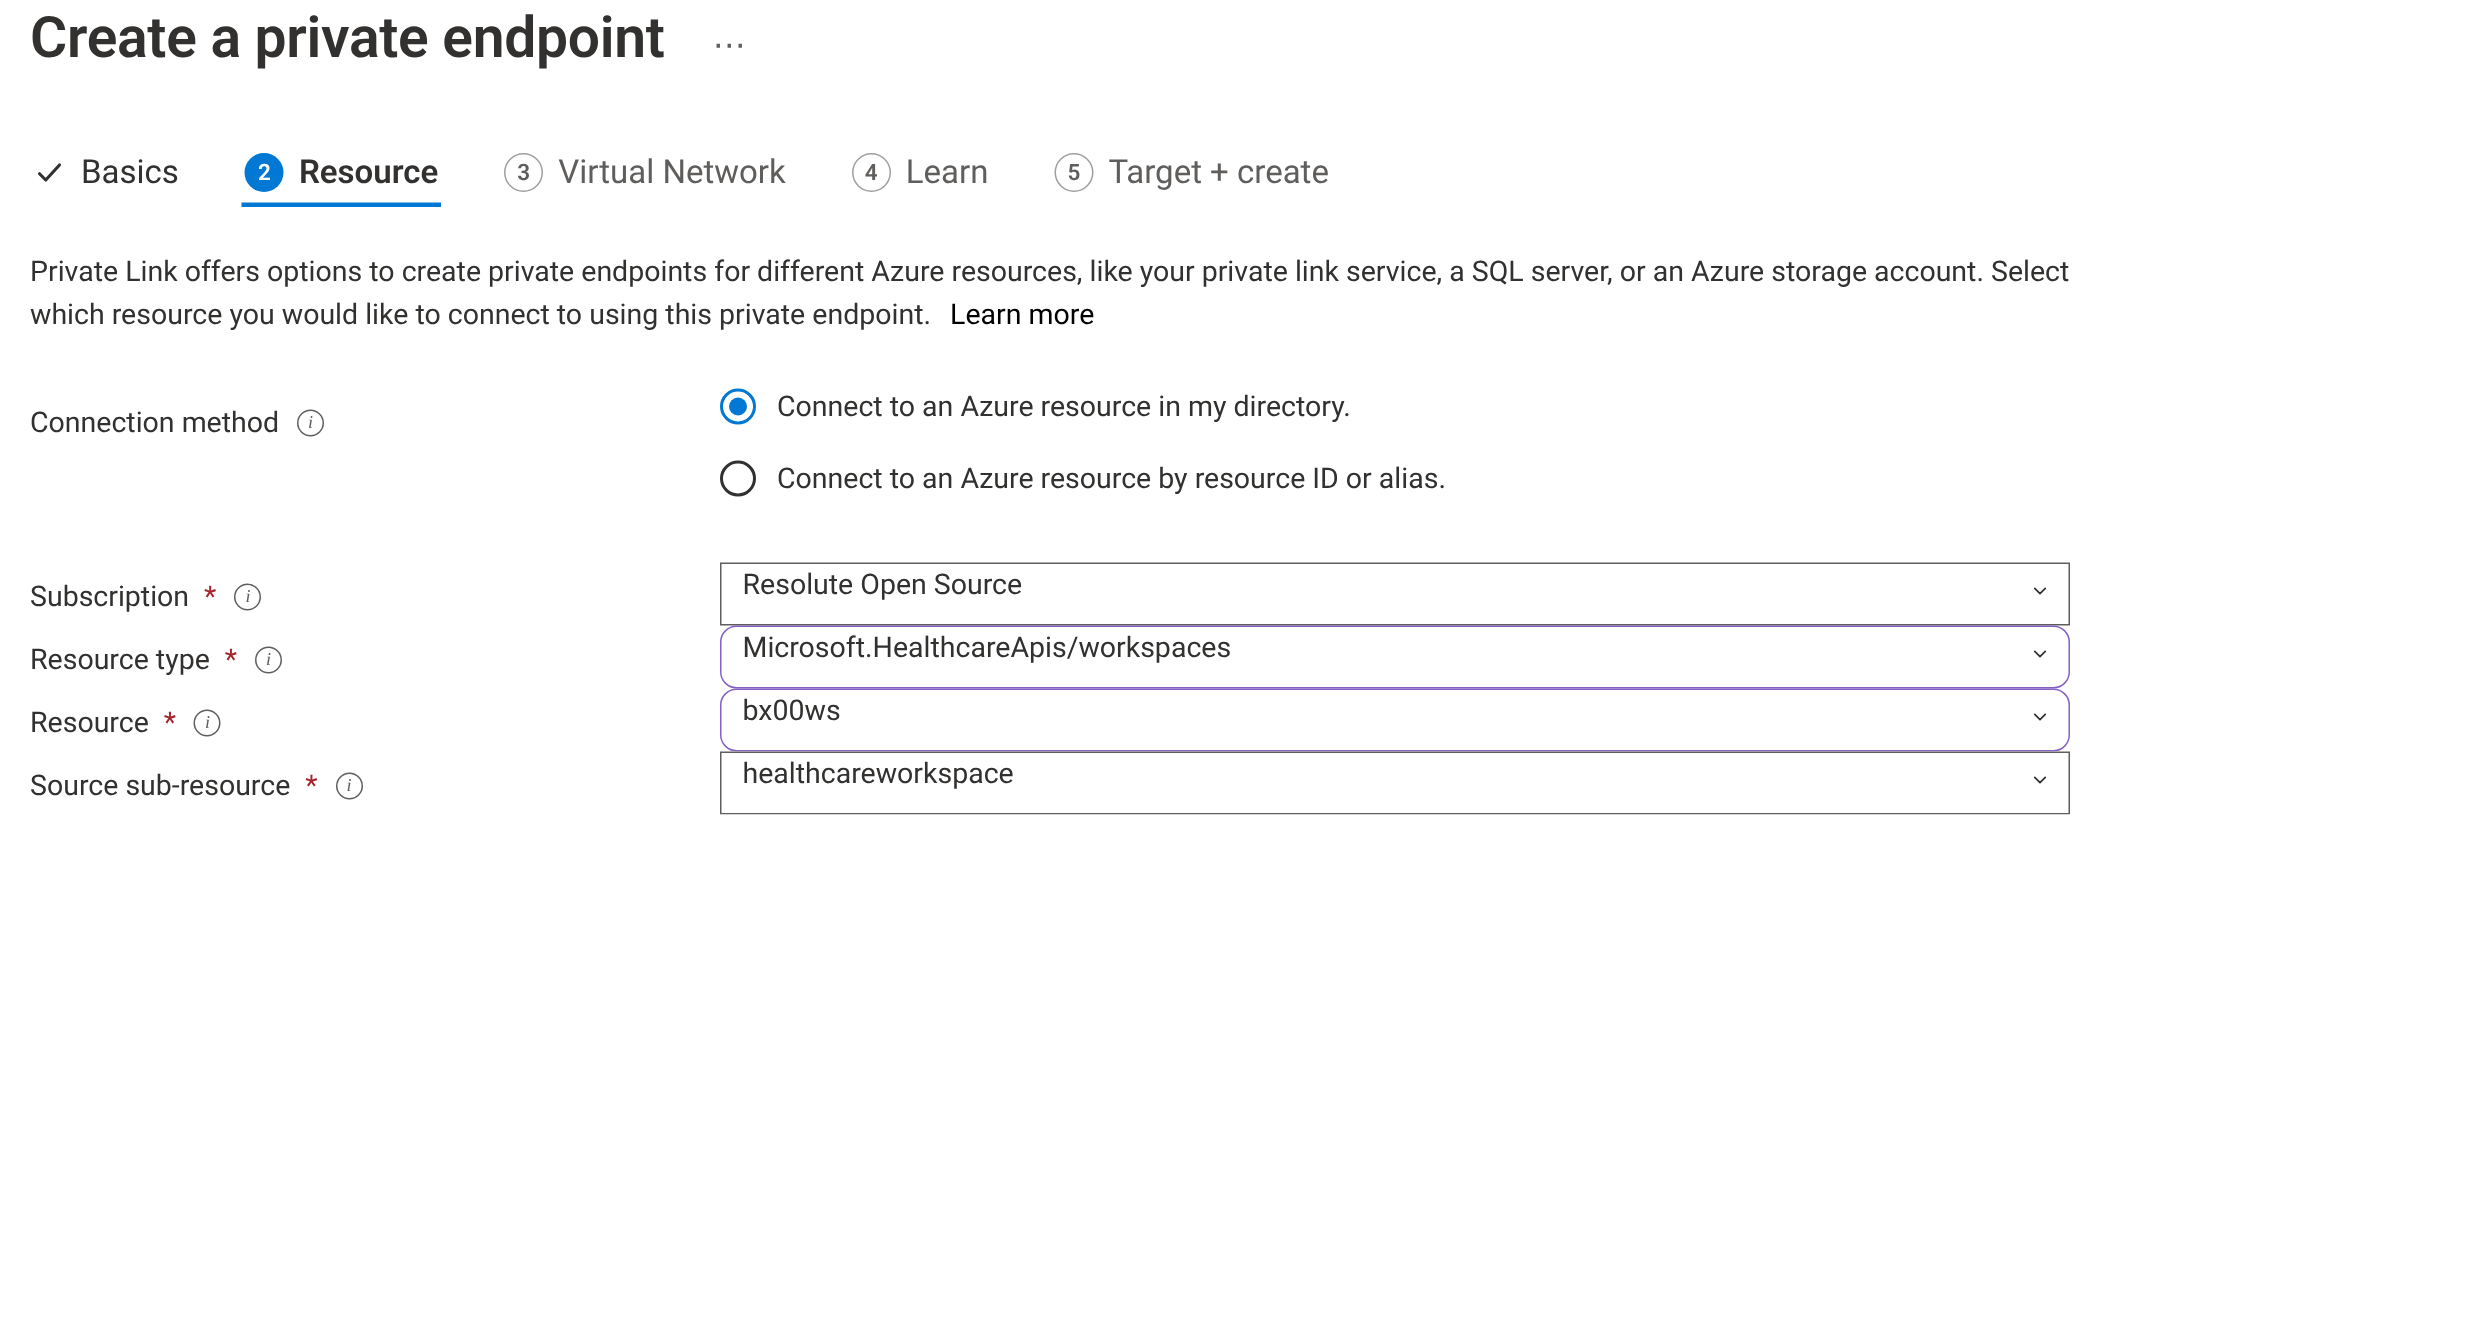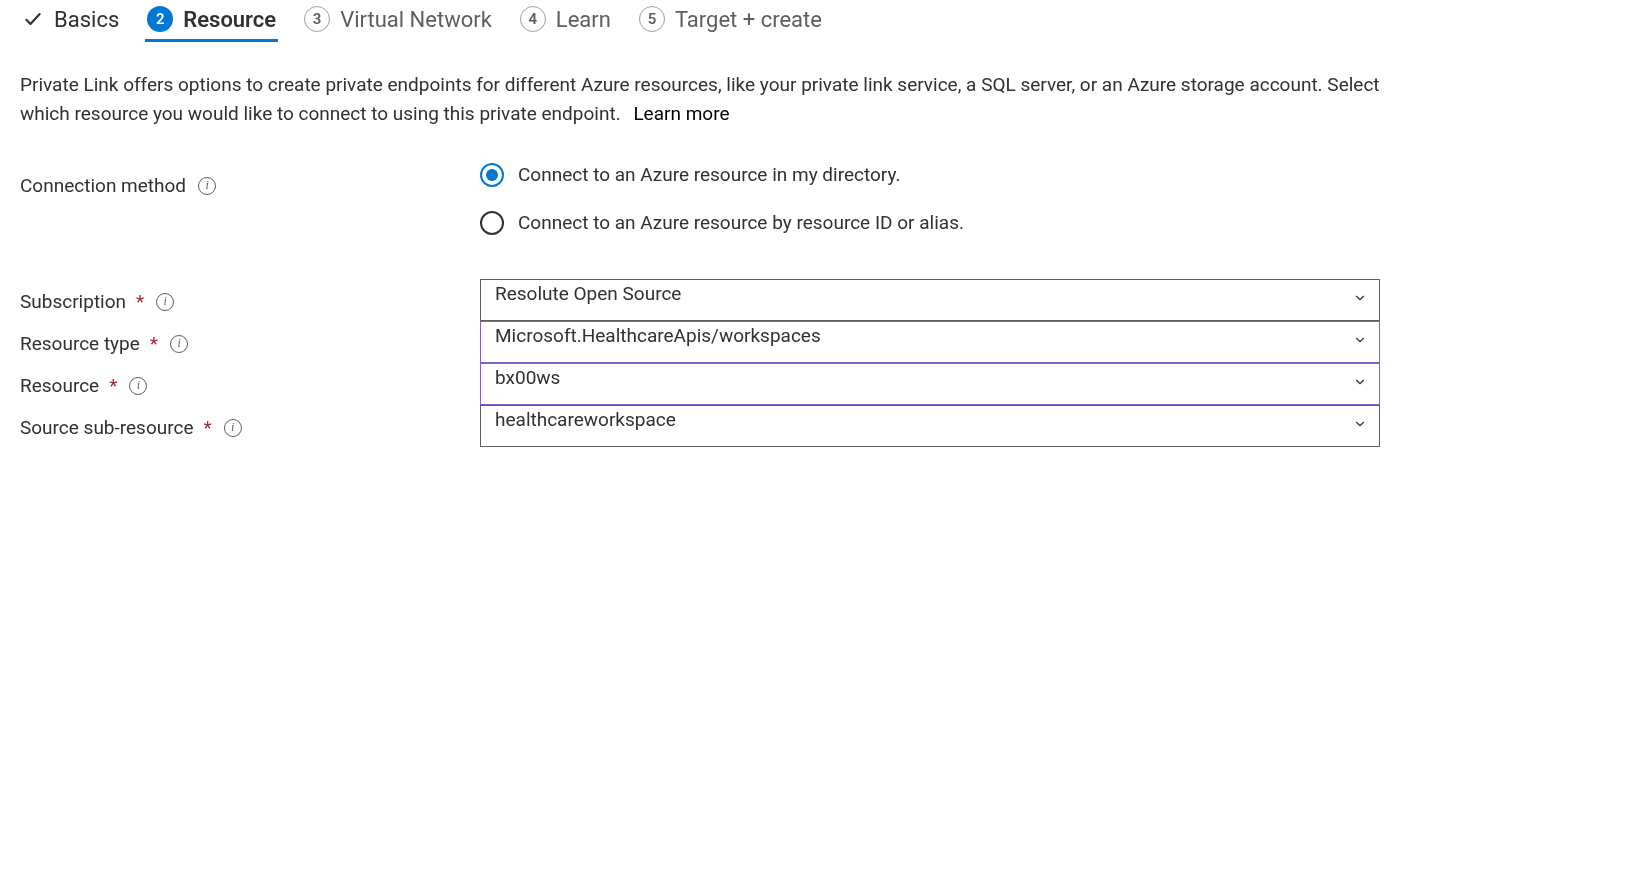--- a/index.html
+++ b/index.html
@@ -31,21 +31,21 @@
     background: none;
     border: none;
     cursor: pointer;
     padding: 4px 8px;
     margin-top: 8px;
   }
 
   
   .tabs {
     display: flex;
-    gap: 24px;
+    gap: 40px;
     border-bottom: none;
     margin-bottom: 28px;
   }
   .tab {
     display: flex;
     align-items: center;
     gap: 10px;
     font-size: 22px;
     color: #605e5c;
     padding: 6px 2px 10px 2px;
@@ -165,31 +165,35 @@
     border: 1px solid #605e5c;
     background: #fff;
     display: flex;
     align-items: center;
     justify-content: space-between;
     padding: 0 12px 12px 14px;
     font-size: 19px;
     color: #323130;
     cursor: pointer;
   }
-  .dropdown.purple { border-color: #8661c5; }
+  .dropdown.purple { border-color: #8661c5; border-radius: 11px; }
   .chevron {
     width: 14px; height: 14px;
   }
   .chevron svg { width: 14px; height: 14px; }
 </style>
 </head>
 <body>
 
 <div class="page">
 
+  <div class="title-row">
+    <h1 class="page-title">Create a private endpoint</h1>
+    <button class="ellipsis-btn">⋯</button>
+  </div>
 
   <div class="tabs">
     <div class="tab completed">
       <span class="tab-check">
         <svg viewBox="0 0 24 24" fill="none" stroke="#323130" stroke-width="2.5" stroke-linecap="round" stroke-linejoin="round">
             <polyline points="4 13 9 18 20 6"></polyline>
           </svg>
       </span>
       <span>Basics</span>
     </div>

